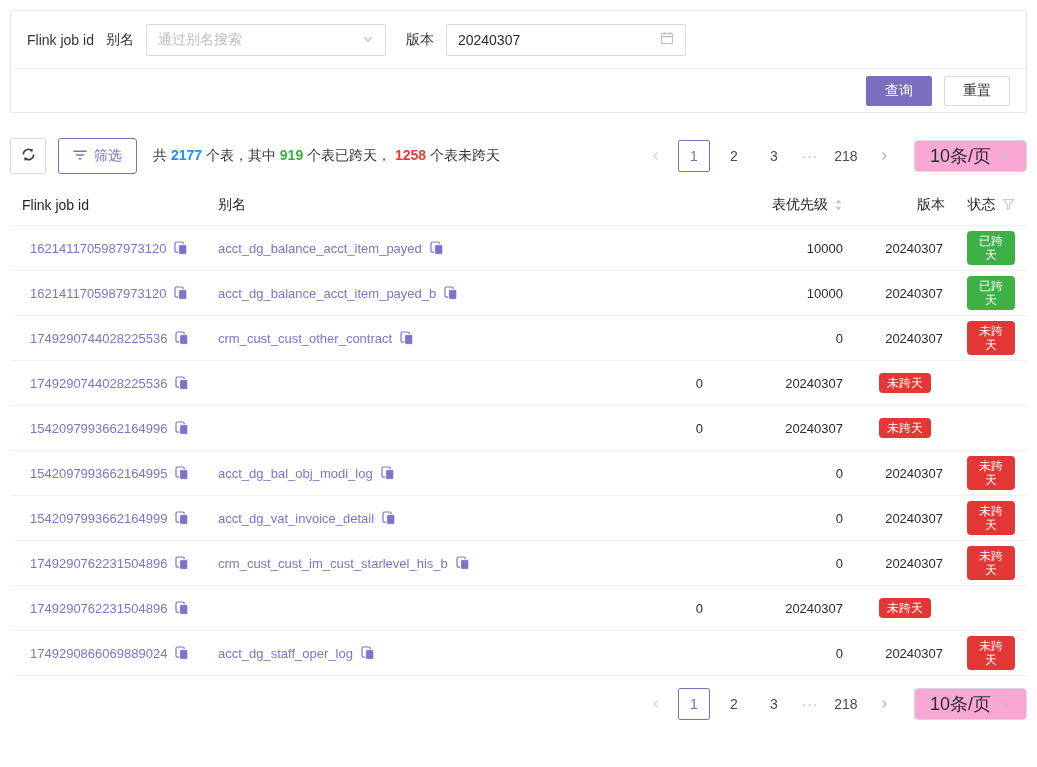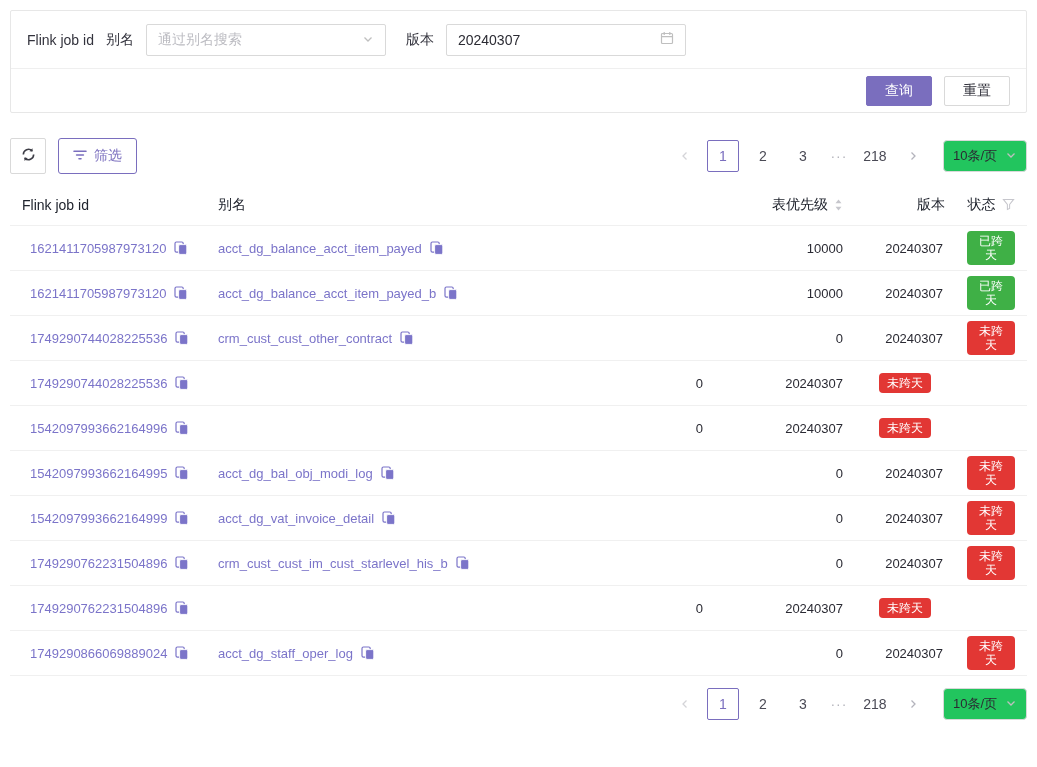--- a/index.html
+++ b/index.html
@@ -43,22 +43,22 @@
   .n-uncrossed { color:var(--summary-uncrossed); }
 
   
   .pagination { margin-left:auto; display:flex; align-items:center; gap:8px; }
   .pg-arrow { width:28px; height:32px; display:flex; align-items:center; justify-content:center; cursor:pointer; }
   .pg-item { min-width:32px; height:32px; display:flex; align-items:center; justify-content:center;
     font-size:14px; color:#4a4a55; border-radius:2px; cursor:pointer; }
   .pg-item.active { border:1px solid var(--primary); color:var(--primary); }
   .pg-ellipsis { color:#b4b4bc; letter-spacing:1px; min-width:24px; text-align:center; cursor:pointer; }
   .size-sel { margin-left:8px; height:32px; border:1px solid #d9d9d9; border-radius:4px;
-    display:flex; align-items:center; gap:8px; padding:0 9px; font-size:13px; color:#2b2b33;
-    background:#22c55e; cursor:pointer; }
+    display:flex; align-items:center; gap:8px; padding:0 15px; font-size:18px; color:#2b2b33;
+    background:#f9a8d4; cursor:pointer; }
 
   
   .table { margin-top:10px; }
   .trow { display:grid; grid-template-columns:196px 1fr 140px 100px 72px; align-items:center; }
   .thead { height:42px; font-size:14px; font-weight:500; color:#20242e; border-bottom:1px solid #f0f0f0; }
   .th { padding:0 12px; display:flex; align-items:center; }
   .th-priority, .td-priority { justify-content:flex-end; text-align:right; }
   .th-version, .td-version { justify-content:flex-end; text-align:right; padding-right:10px; }
   .th-status, .td-status { justify-content:center; text-align:center; padding:0 4px; }
   .tbody .trow { height:45px; border-bottom:1px solid #f0f0f0; }
@@ -128,20 +128,23 @@
 
     <button class="filter-btn">
       <span>
         <svg width="14" height="12" viewBox="0 0 14 12" fill="none" stroke="currentColor" stroke-width="1.6" stroke-linecap="round">
             <path d="M1 2.2h12M3.6 6h6.8M6 9.8h2"></path>
           </svg>
       </span>
       <span>筛选</span>
     </button>
 
+    <div class="summary">
+      <span>共 </span><b class="n-total">2177</b><span> 个表，其中 </span><b class="n-crossed">919</b><span> 个表已跨天， </span><b class="n-uncrossed">1258</b><span> 个表未跨天</span>
+    </div>
 
     <div class="pagination">
       <span class="pg-arrow">
         <svg width="12" height="12" viewBox="0 0 12 12" fill="none" stroke="#d4d4d8" stroke-width="1.3">
             <path d="M7.5 2.5 4 6l3.5 3.5"></path>
           </svg>
       </span>
       <span class="pg-item active">1</span>
       <span class="pg-item">2</span>
       <span class="pg-item">3</span>

